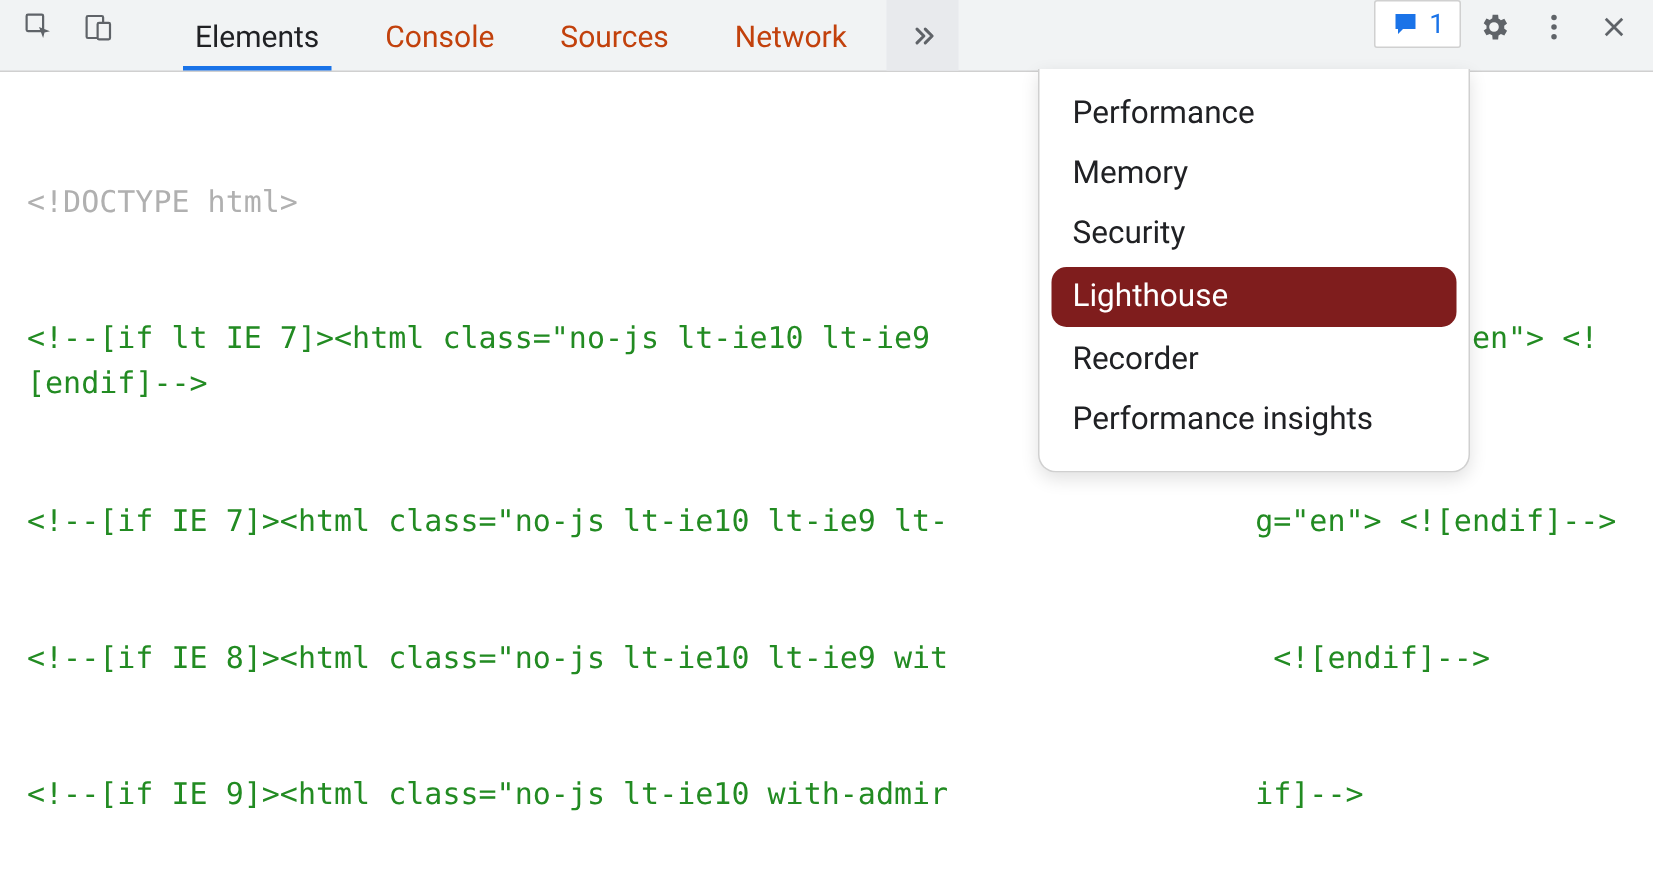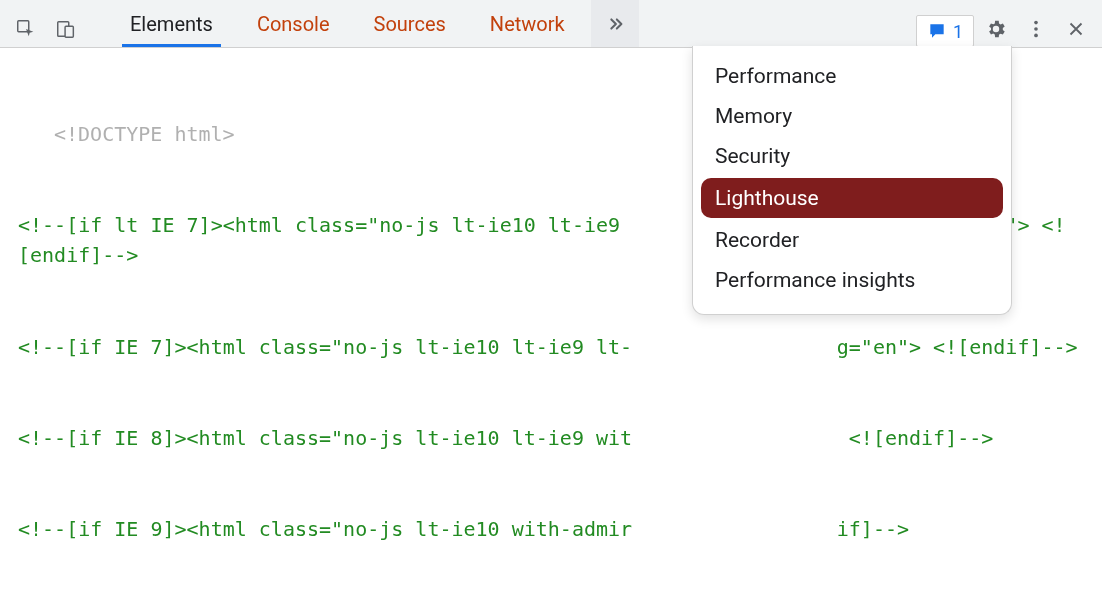--- a/index.html
+++ b/index.html
@@ -8,21 +8,21 @@
     font-size: 14px;
     background: #fff;
     width: 1102px;
     height: 590px;
     overflow: hidden;
     position: relative;
   }
   
   .toolbar {
     display: flex;
-    align-items: flex-end;
+    align-items: flex-start;
     height: 48px;
     border-bottom: 1px solid #d0d0d0;
     background: #f1f3f4;
     padding: 0 8px;
     gap: 4px;
   }
   .toolbar .icon-btn {
     width: 36px;
     height: 36px;
     display: flex;
@@ -84,21 +84,21 @@
     color: #1a73e8;
     font-size: 18px;
     height: 32px;
   }
   .issues-btn svg { width: 20px; height: 20px; }
   
   .dropdown {
     position: absolute;
     top: 46px;
     left: 692px;
-    width: 320px;
+    width: 288px;
     background: #fff;
     border: 1px solid #d0d0d0;
     border-radius: 0 0 12px 12px;
     box-shadow: 0 4px 12px rgba(0,0,0,0.12);
     padding: 10px 0 14px 0;
     z-index: 10;
     border-top: none;
   }
   .dropdown-item {
     padding: 8px 22px;
@@ -117,21 +117,21 @@
   .source {
     padding: 10px 18px 10px 18px;
     font-family: Menlo, Consolas, monospace;
     font-size: 20px;
     line-height: 1.52;
     color: #202124;
     white-space: pre-wrap;
     word-break: break-all;
   }
   .line { display: block; }
-  .gray { color: #b0b0b0; margin-left: 36px; }
+  .gray { color: #b0b0b0; }
   .comment { color: #228b22; }
 </style>
 </head>
 <body>
 
 <div class="toolbar">
   <div class="icon-btn">
     <svg viewBox="0 0 24 24" fill="none" stroke="currentColor" stroke-width="1.6">
       <rect x="3" y="3" width="12" height="12" rx="1"></rect>
       <path d="M12 12 L20 15 L16 16 L15 20 Z" fill="currentColor" stroke="none"></path>

